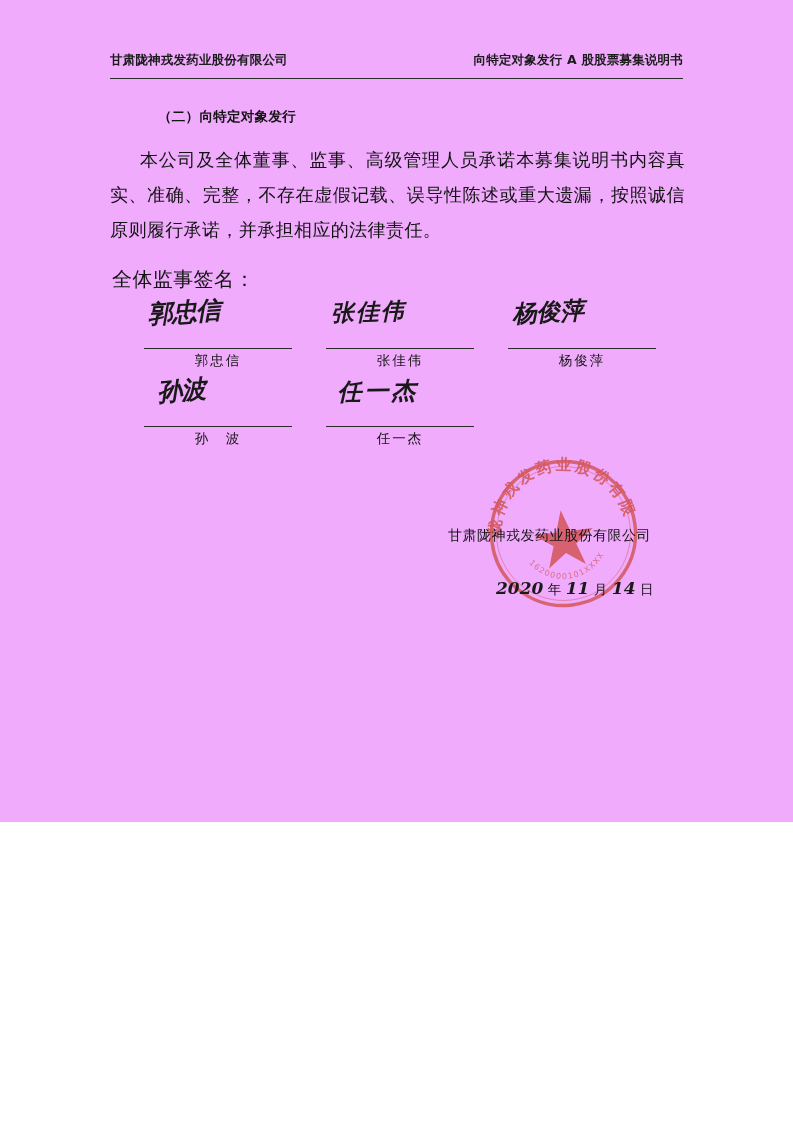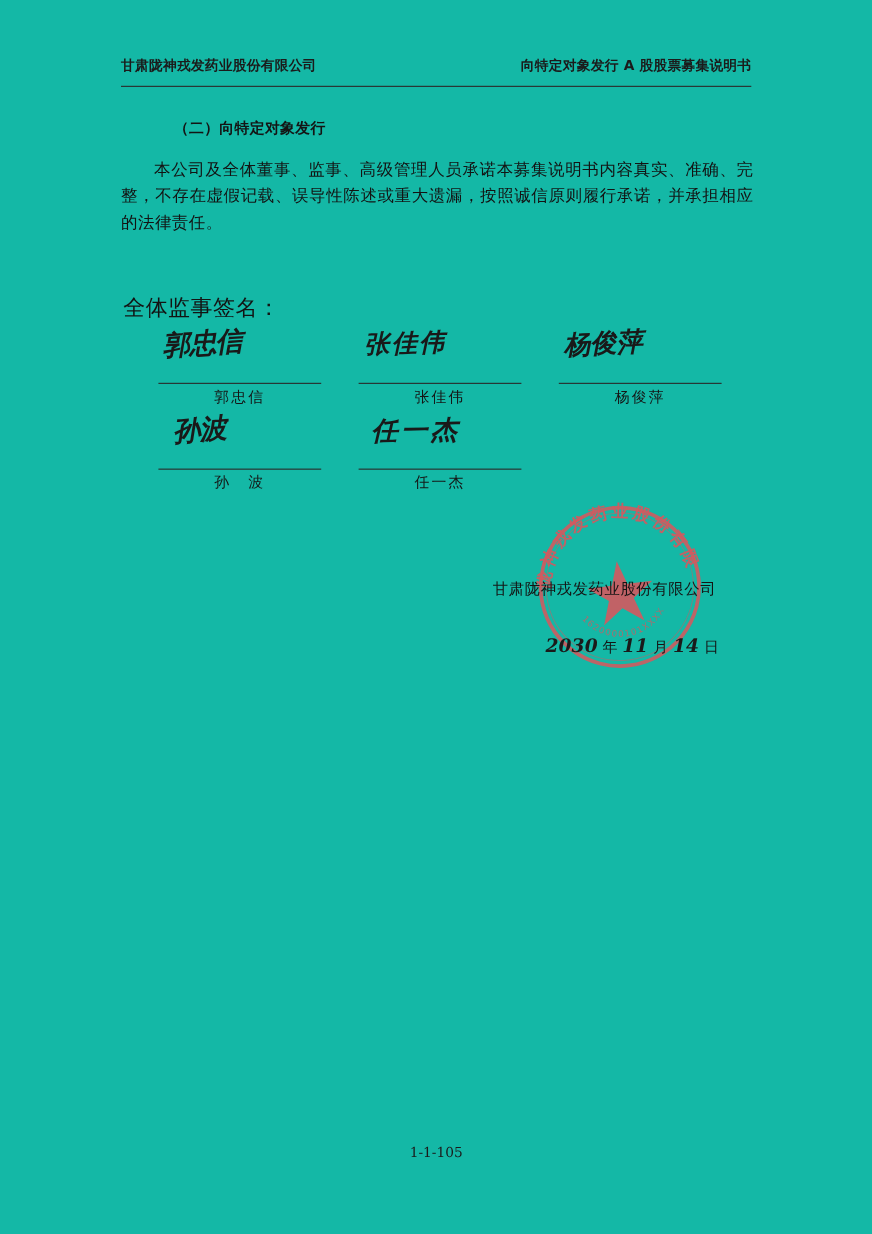--- a/index.html
+++ b/index.html
@@ -6,22 +6,22 @@
     margin: 0;
     padding: 0;
     background: #ffffff;
   }
   body {
     font-family: "DejaVu Sans", sans-serif;
   }
   .page {
     position: relative;
     width: 793px;
-    height: 1122px;
-    background: #14b8a6;
+    height: 822px;
+    background: #f0abfc;
     overflow: hidden;
     box-sizing: border-box;
   }
 
   
   .header {
     position: absolute;
     left: 110px;
     top: 52px;
     width: 573px;
@@ -54,22 +54,22 @@
     color: #141414;
     letter-spacing: 0.3px;
   }
 
   
   .body-par {
     position: absolute;
     left: 110px;
     top: 142px;
     width: 575px;
-    font-size: 15px;
-    line-height: 24px;
+    font-size: 18px;
+    line-height: 35px;
     color: #131313;
     text-align: justify;
     text-indent: 30px;
     letter-spacing: 0.4px;
   }
 
   
   .sig-label {
     position: absolute;
     left: 112px;
@@ -253,21 +253,21 @@
       <text font-family="DejaVu Sans, sans-serif" font-size="8" fill="#d4595f" opacity="0.75" letter-spacing="1.2">
         <textPath href="#sealArcBottom" startOffset="50%" text-anchor="middle">1620000101XXXX</textPath>
       </text>
       <polygon points="81.5,58 88.6,79.6 111.3,79.6 92.9,93 100,114.6 81.5,101.2 63,114.6 70.1,93 51.7,79.6 74.4,79.6" fill="#d4595f" opacity="0.9"></polygon>
     </svg>
   </div>
 
   <div class="company-line">甘肃陇神戎发药业股份有限公司</div>
 
   <div class="date-line">
-    <span class="date-num">2030</span>
+    <span class="date-num">2020</span>
     <span class="date-ch">年</span>
     <span class="date-num">11</span>
     <span class="date-ch">月</span>
     <span class="date-num">14</span>
     <span class="date-ch">日</span>
   </div>
 
   <div class="footer">1-1-105</div>
 
 </div>

